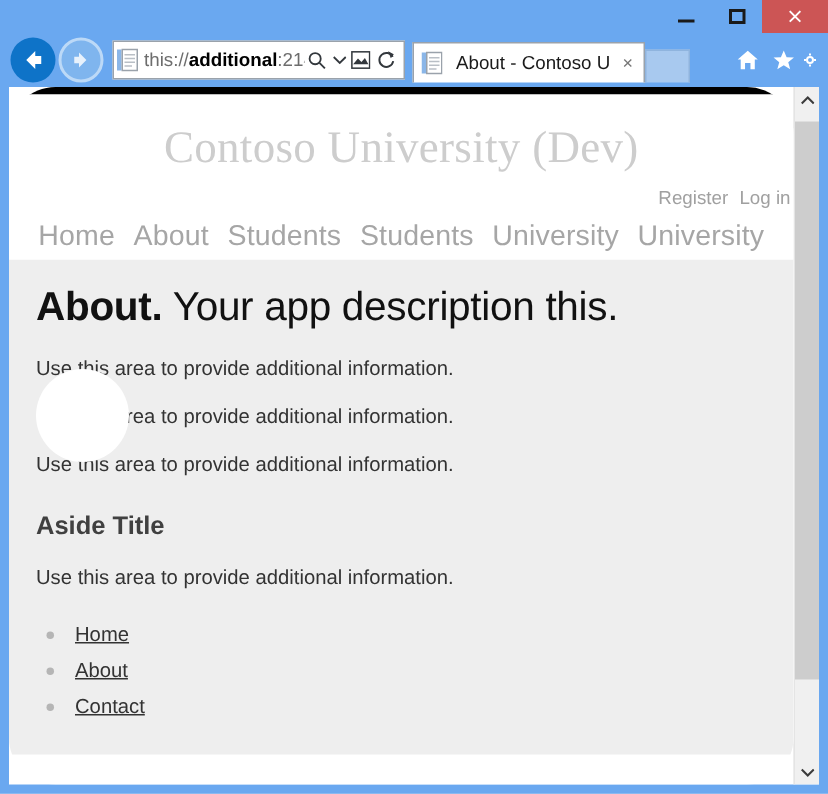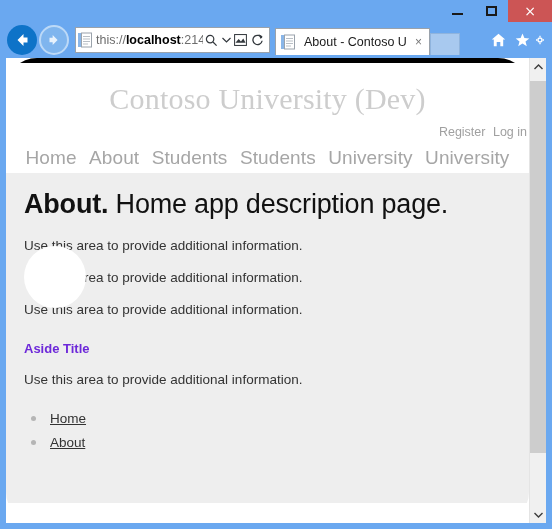--- a/index.html
+++ b/index.html
@@ -132,21 +132,21 @@
   .content {
     position: relative; z-index: 1;
     background: #eeeeee;
     padding: 16px 18px 10px 18px;
     min-height: 330px;
   }
   .h1 { font-size: 27px; color: #111; margin-bottom: 18px; letter-spacing: -.2px; }
   .h1 b { font-weight: bold; }
   .h1 span { font-weight: normal; }
   .content p { font-size: 13.5px; color: #333; margin-bottom: 17px; }
-  .h3 { font-size: 13px; font-weight: bold; color: #6d28d9; margin: 24px 0 16px 0; }
+  .h3 { font-size: 17px; font-weight: bold; color: #404040; margin: 24px 0 16px 0; }
   .linklist { list-style: none; margin-top: 22px; }
   .linklist li { position: relative; padding-left: 26px; margin-bottom: 6px; }
   .linklist li::before {
     content: ""; position: absolute; left: 7px; top: 7px;
     width: 5px; height: 5px; border-radius: 50%; background: #b5b5b5;
   }
   .linklist a { font-size: 13.5px; color: #333; text-decoration: underline; }
 
   
   .scrollbar {
@@ -194,21 +194,21 @@
       <span class="pageicon">
         <svg width="14" height="16" viewBox="0 0 14 16">
           <rect x="0" y="1" width="3" height="14" fill="#8ab6e8"></rect>
           <rect x="3.5" y="1" width="10" height="14" fill="#ffffff" stroke="#9aa2ab" stroke-width="1"></rect>
           <rect x="5" y="4" width="7" height="1" fill="#b9bfc6"></rect>
           <rect x="5" y="6.5" width="7" height="1" fill="#b9bfc6"></rect>
           <rect x="5" y="9" width="7" height="1" fill="#b9bfc6"></rect>
           <rect x="5" y="11.5" width="5" height="1" fill="#b9bfc6"></rect>
         </svg>
       </span>
-      <span class="urltext"><span class="scheme">this://</span><span class="host">localhost</span><span class="port">:214</span></span>
+      <span class="urltext"><span class="scheme">this://</span><span class="host">additional</span><span class="port">:214</span></span>
       <span class="addr-icon">
         <svg width="13" height="13" viewBox="0 0 14 14">
           <circle cx="5.5" cy="5.5" r="4" fill="none" stroke="#33383d" stroke-width="1.3"></circle>
           <line x1="8.6" y1="8.6" x2="12.5" y2="12.5" stroke="#33383d" stroke-width="1.3"></line>
         </svg>
       </span>
       <span class="addr-icon" style="width:12px">
         <svg width="9" height="6" viewBox="0 0 9 6">
           <path d="M0.5 1 L4.5 5 L8.5 1" fill="none" stroke="#33383d" stroke-width="1.2"></path>
         </svg>
@@ -281,32 +281,33 @@
           <a href="#">Students</a>
           <a href="#">Students</a>
           <a href="#">University</a>
           <a href="#">University</a>
         </div>
       </div>
 
       <div class="navpip"></div>
 
       <div class="content">
-        <div class="h1"><b>About.</b> <span>Home app description page.</span></div>
+        <div class="h1"><b>About.</b> <span>Your app description this.</span></div>
 
         <p>Use this area to provide additional information.</p>
         <p>Use this area to provide additional information.</p>
         <p>Use this area to provide additional information.</p>
 
         <div class="h3">Aside Title</div>
         <p>Use this area to provide additional information.</p>
 
         <ul class="linklist">
           <li><a href="#">Home</a></li>
           <li><a href="#">About</a></li>
+          <li><a href="#">Contact</a></li>
         </ul>
       </div>
     </div>
 
     <div class="scrollbar">
       <div class="sb-arrow">
         <svg width="9" height="6" viewBox="0 0 9 6">
           <path d="M0.5 5 L4.5 1 L8.5 5" fill="none" stroke="#3c3c3c" stroke-width="1.4"></path>
         </svg>
       </div>

